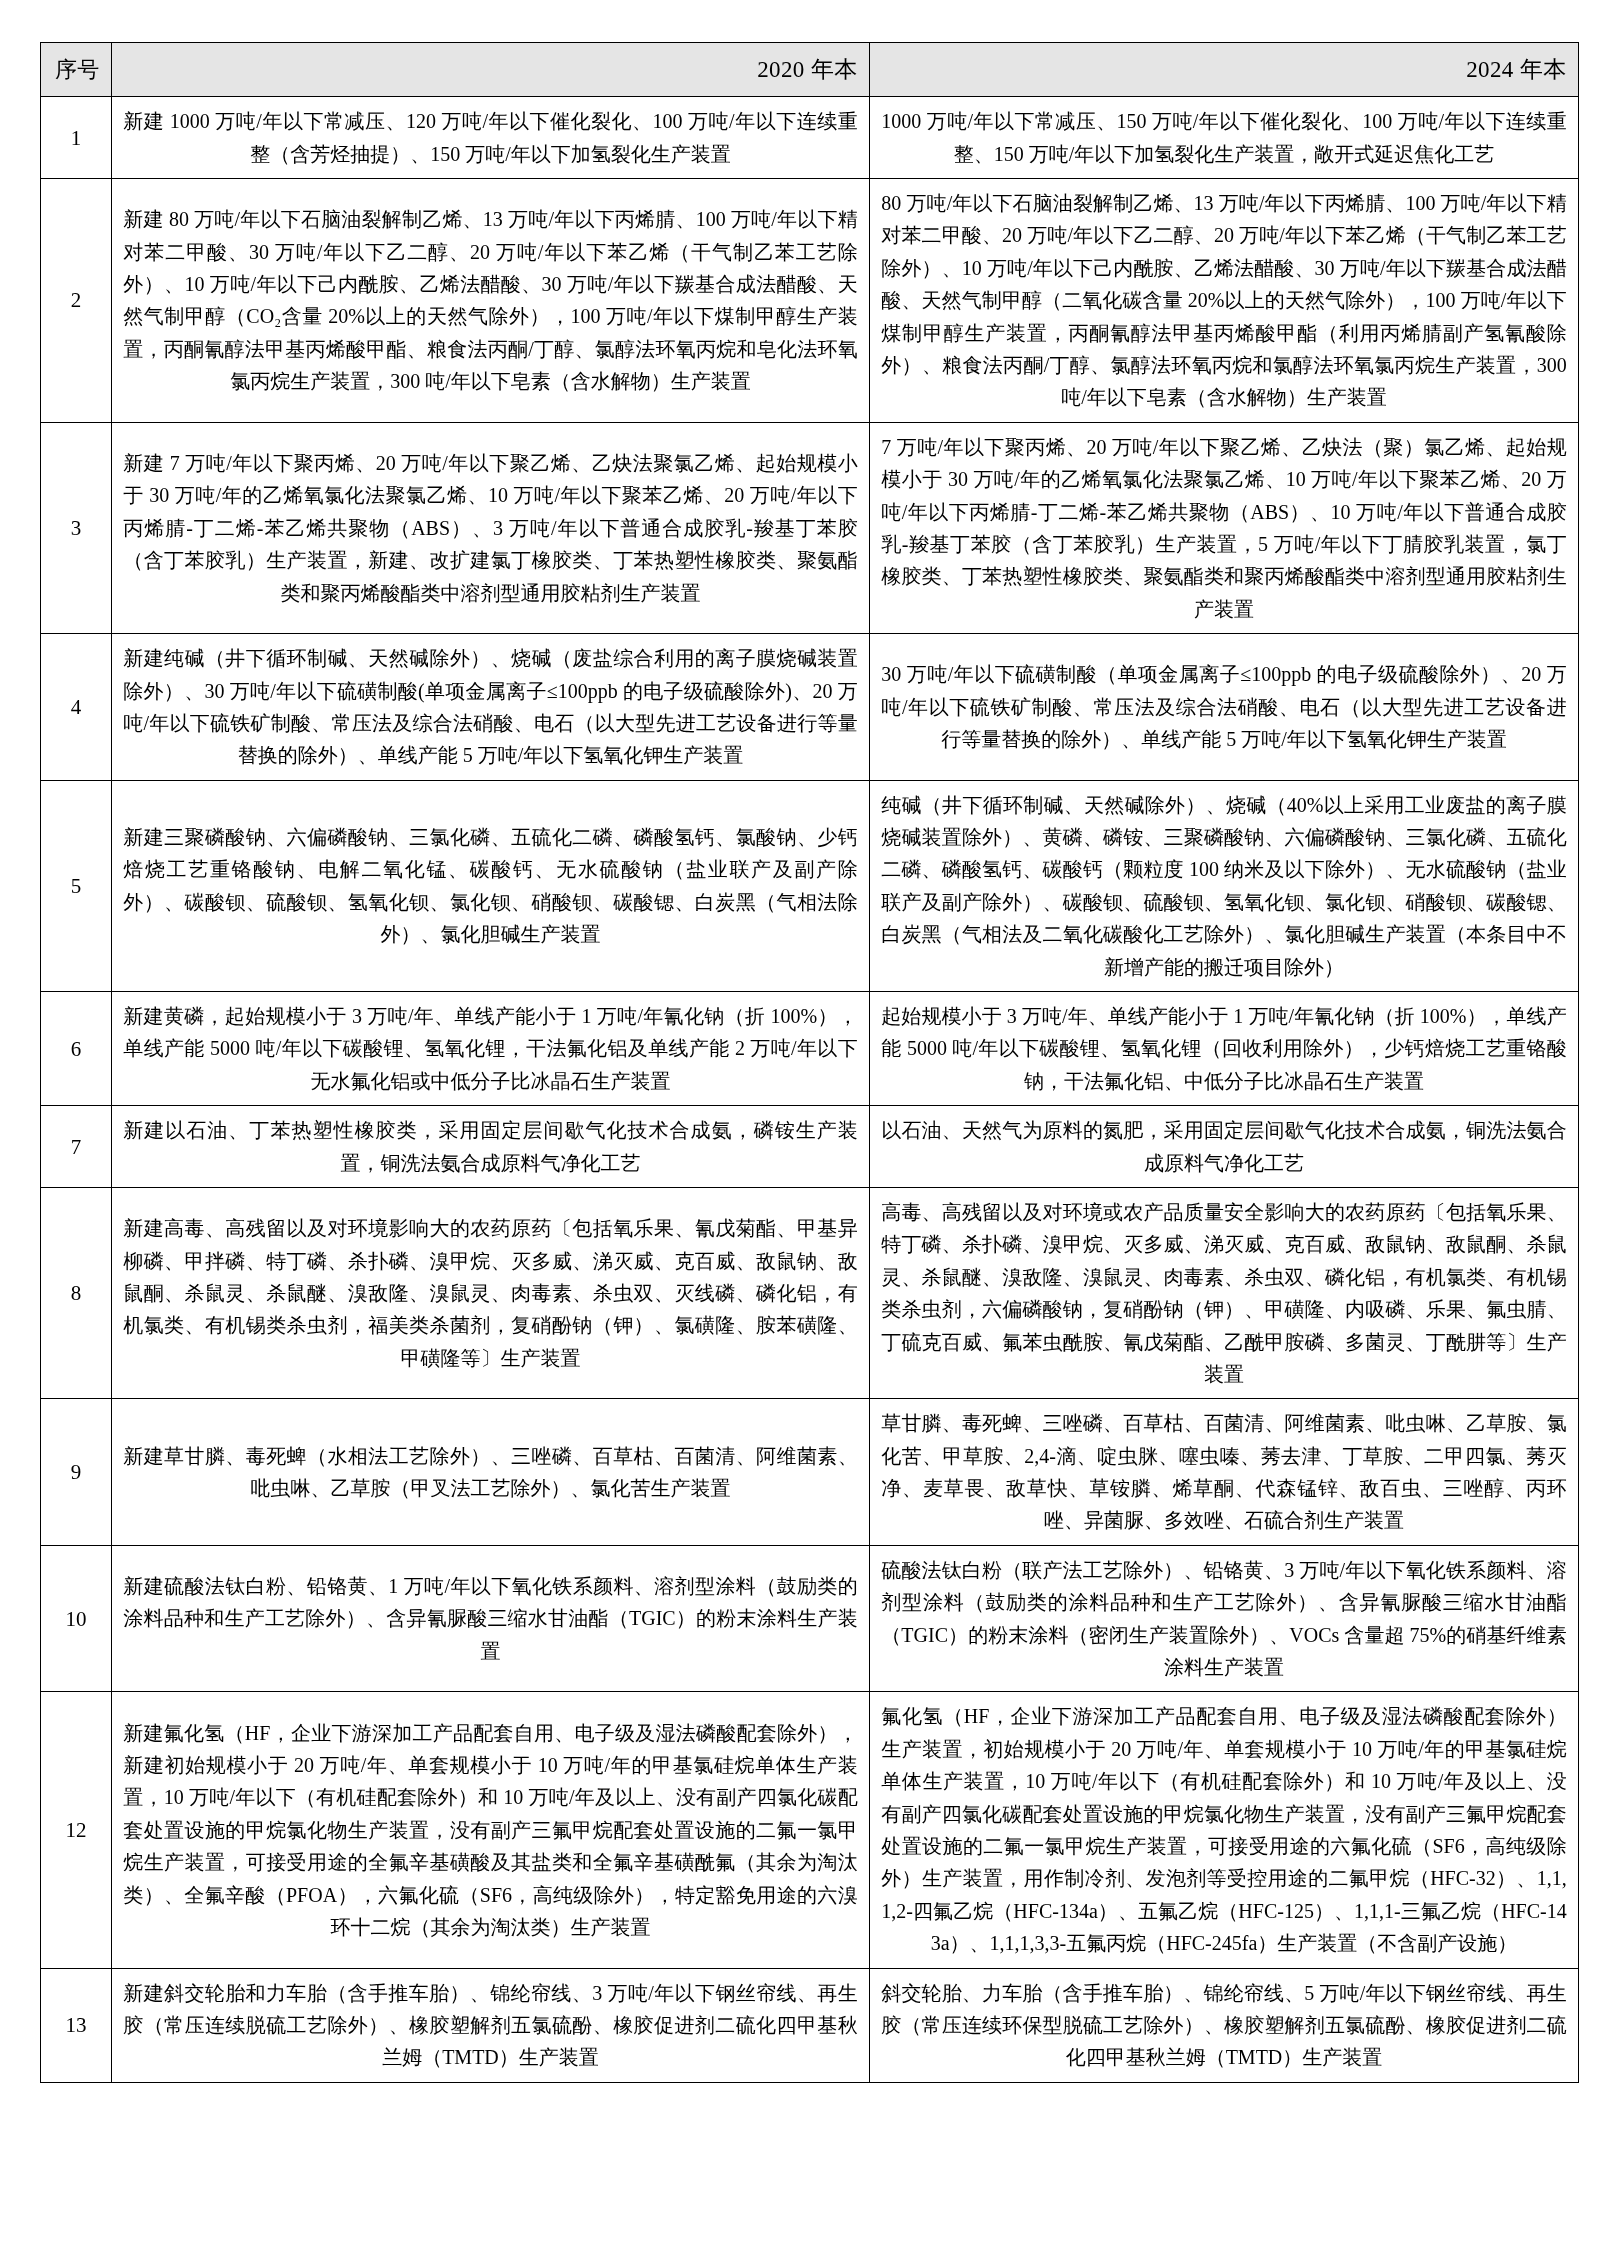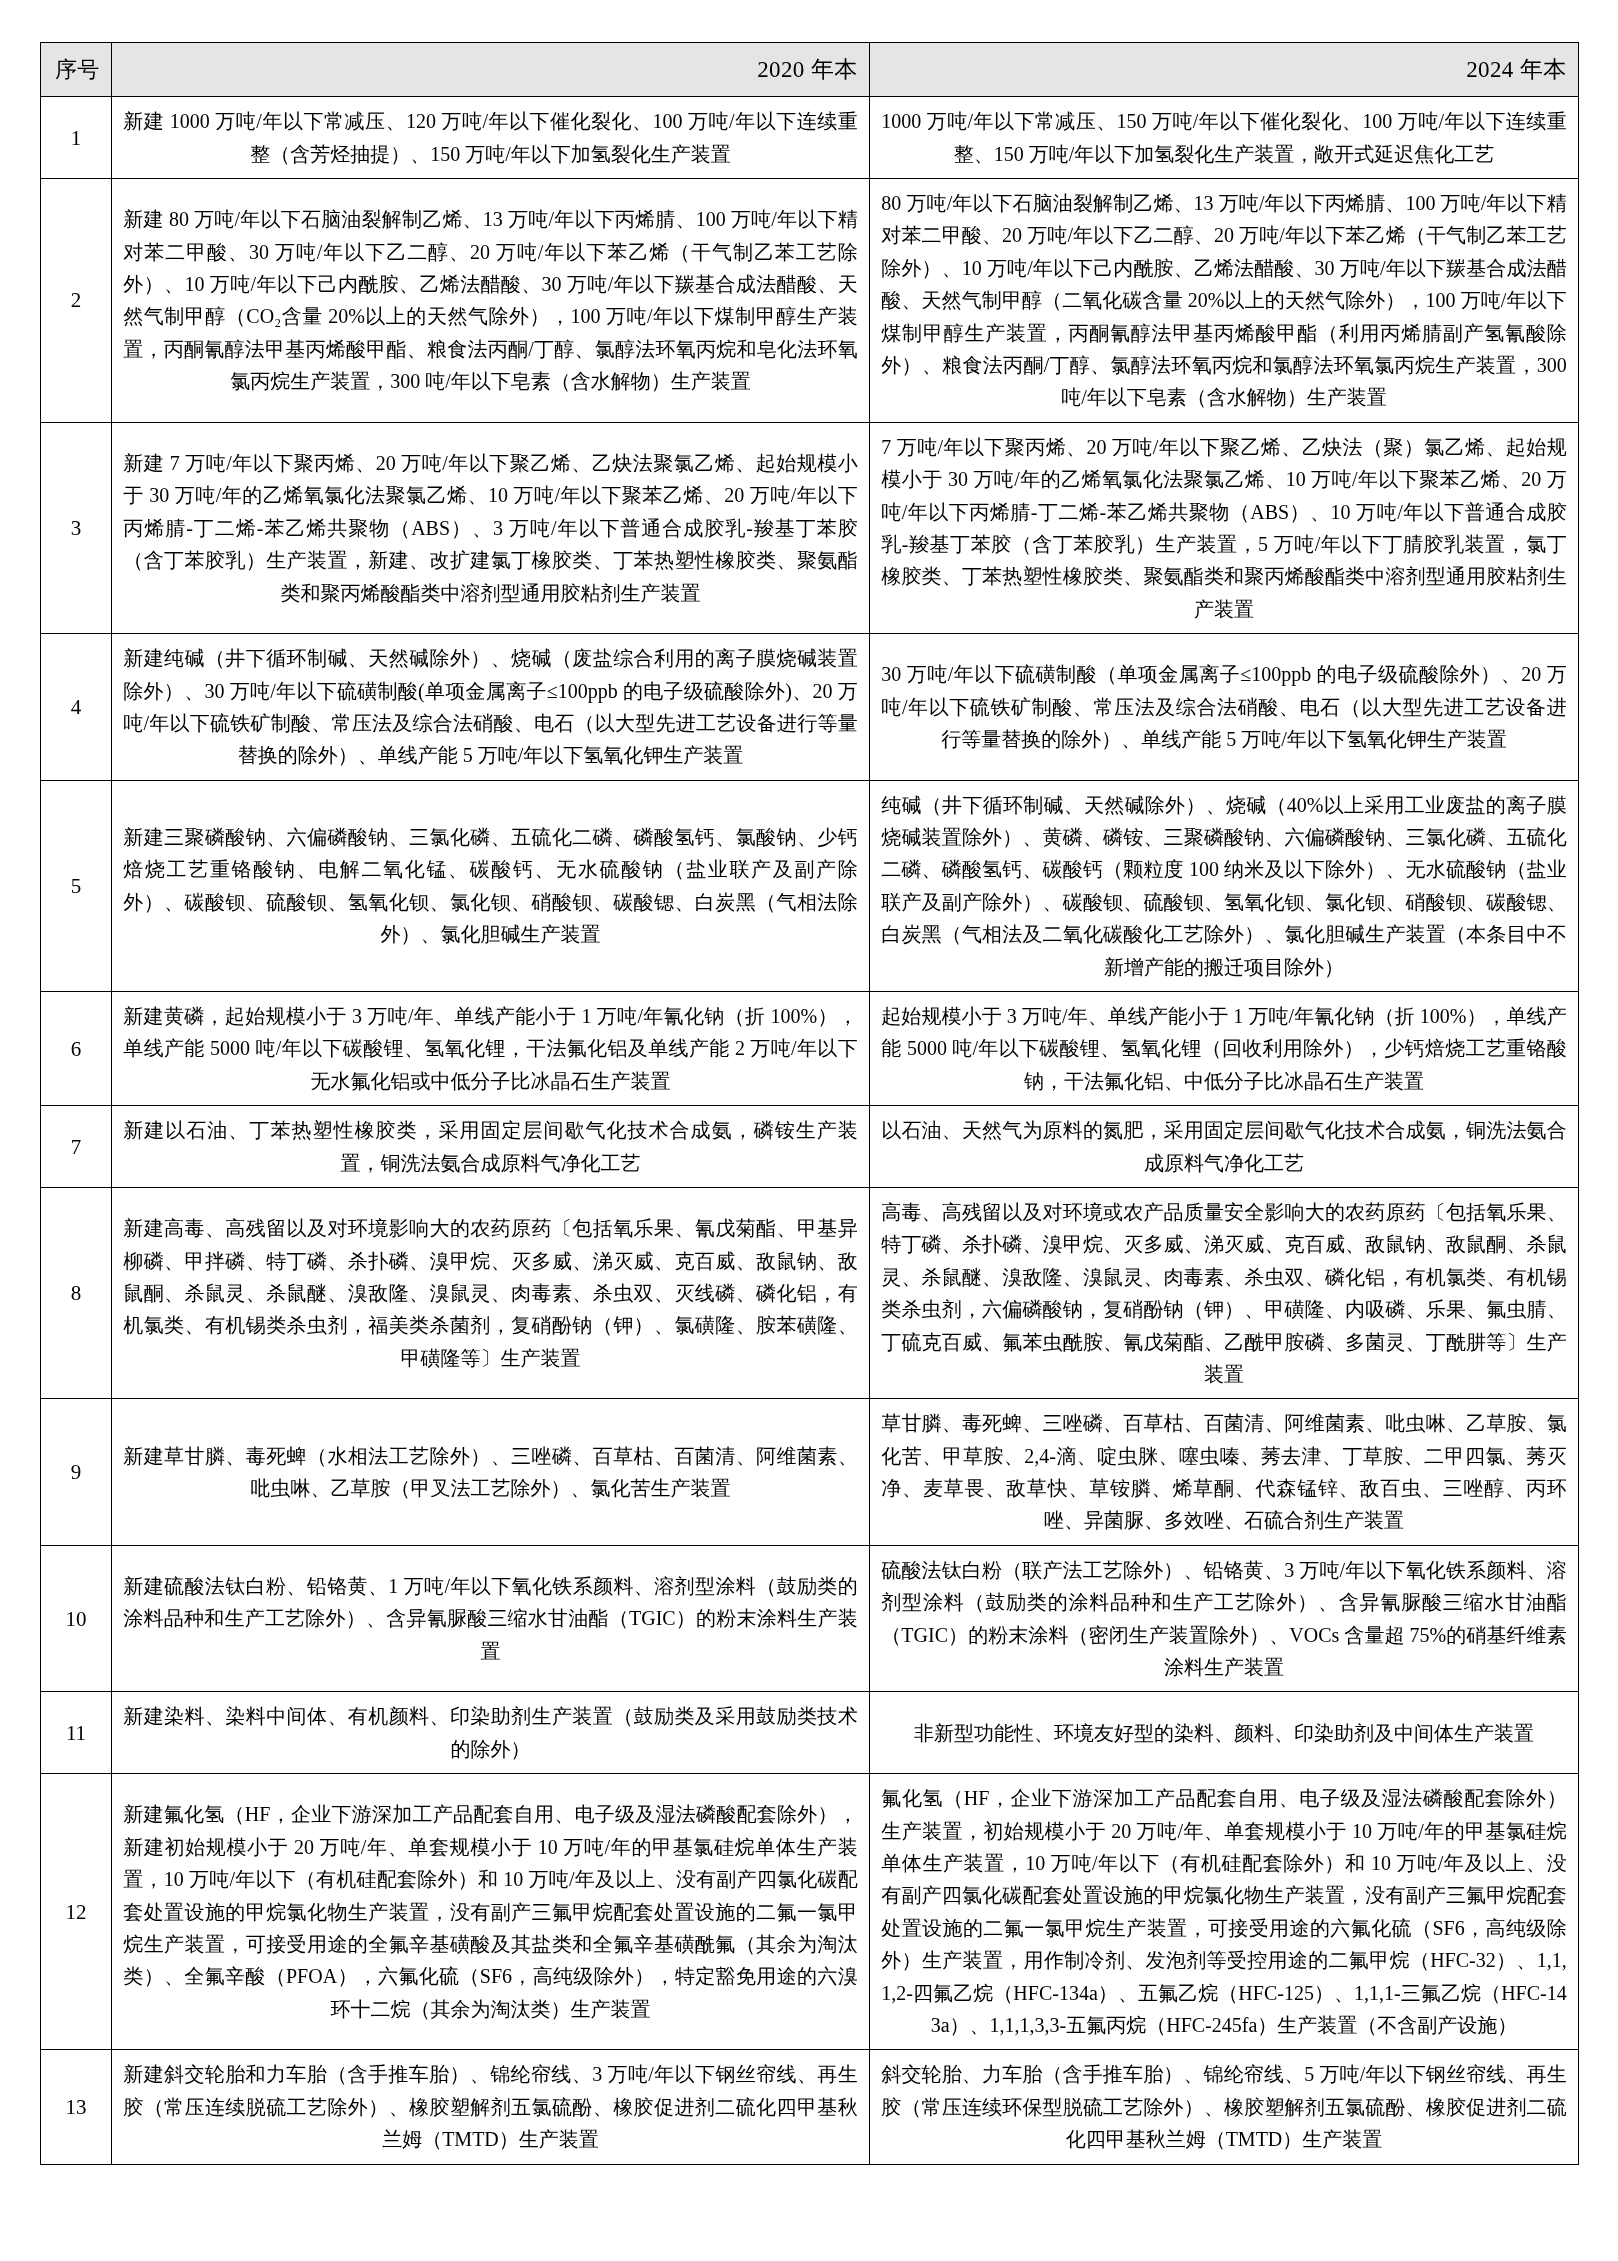--- a/index.html
+++ b/index.html
@@ -120,25 +120,20 @@
           <td class="idx">9</td>
           <td class="body">新建草甘膦、毒死蜱（水相法工艺除外）、三唑磷、百草枯、百菌清、阿维菌素、吡虫啉、乙草胺（甲叉法工艺除外）、氯化苦生产装置</td>
           <td class="body">草甘膦、毒死蜱、三唑磷、百草枯、百菌清、阿维菌素、吡虫啉、乙草胺、氯化苦、甲草胺、2,4-滴、啶虫脒、噻虫嗪、莠去津、丁草胺、二甲四氯、莠灭净、麦草畏、敌草快、草铵膦、烯草酮、代森锰锌、敌百虫、三唑醇、丙环唑、异菌脲、多效唑、石硫合剂生产装置</td>
         </tr>
         <tr>
           <td class="idx">10</td>
           <td class="body">新建硫酸法钛白粉、铅铬黄、1 万吨/年以下氧化铁系颜料、溶剂型涂料（鼓励类的涂料品种和生产工艺除外）、含异氰脲酸三缩水甘油酯（TGIC）的粉末涂料生产装置</td>
           <td class="body">硫酸法钛白粉（联产法工艺除外）、铅铬黄、3 万吨/年以下氧化铁系颜料、溶剂型涂料（鼓励类的涂料品种和生产工艺除外）、含异氰脲酸三缩水甘油酯（TGIC）的粉末涂料（密闭生产装置除外）、VOCs 含量超 75%的硝基纤维素涂料生产装置</td>
         </tr>
         <tr>
-          <td class="idx">11</td>
-          <td class="body">新建染料、染料中间体、有机颜料、印染助剂生产装置（鼓励类及采用鼓励类技术的除外）</td>
-          <td class="body">非新型功能性、环境友好型的染料、颜料、印染助剂及中间体生产装置</td>
-        </tr>
-        <tr>
           <td class="idx">12</td>
           <td class="body">新建氟化氢（HF，企业下游深加工产品配套自用、电子级及湿法磷酸配套除外），新建初始规模小于 20 万吨/年、单套规模小于 10 万吨/年的甲基氯硅烷单体生产装置，10 万吨/年以下（有机硅配套除外）和 10 万吨/年及以上、没有副产四氯化碳配套处置设施的甲烷氯化物生产装置，没有副产三氟甲烷配套处置设施的二氟一氯甲烷生产装置，可接受用途的全氟辛基磺酸及其盐类和全氟辛基磺酰氟（其余为淘汰类）、全氟辛酸（PFOA），六氟化硫（SF6，高纯级除外），特定豁免用途的六溴环十二烷（其余为淘汰类）生产装置</td>
           <td class="body">氟化氢（HF，企业下游深加工产品配套自用、电子级及湿法磷酸配套除外）生产装置，初始规模小于 20 万吨/年、单套规模小于 10 万吨/年的甲基氯硅烷单体生产装置，10 万吨/年以下（有机硅配套除外）和 10 万吨/年及以上、没有副产四氯化碳配套处置设施的甲烷氯化物生产装置，没有副产三氟甲烷配套处置设施的二氟一氯甲烷生产装置，可接受用途的六氟化硫（SF6，高纯级除外）生产装置，用作制冷剂、发泡剂等受控用途的二氟甲烷（HFC-32）、1,1,1,2-四氟乙烷（HFC-134a）、五氟乙烷（HFC-125）、1,1,1-三氟乙烷（HFC-143a）、1,1,1,3,3-五氟丙烷（HFC-245fa）生产装置（不含副产设施）</td>
         </tr>
         <tr>
           <td class="idx">13</td>
           <td class="body">新建斜交轮胎和力车胎（含手推车胎）、锦纶帘线、3 万吨/年以下钢丝帘线、再生胶（常压连续脱硫工艺除外）、橡胶塑解剂五氯硫酚、橡胶促进剂二硫化四甲基秋兰姆（TMTD）生产装置</td>
           <td class="body">斜交轮胎、力车胎（含手推车胎）、锦纶帘线、5 万吨/年以下钢丝帘线、再生胶（常压连续环保型脱硫工艺除外）、橡胶塑解剂五氯硫酚、橡胶促进剂二硫化四甲基秋兰姆（TMTD）生产装置</td>
         </tr>
       </tbody>

